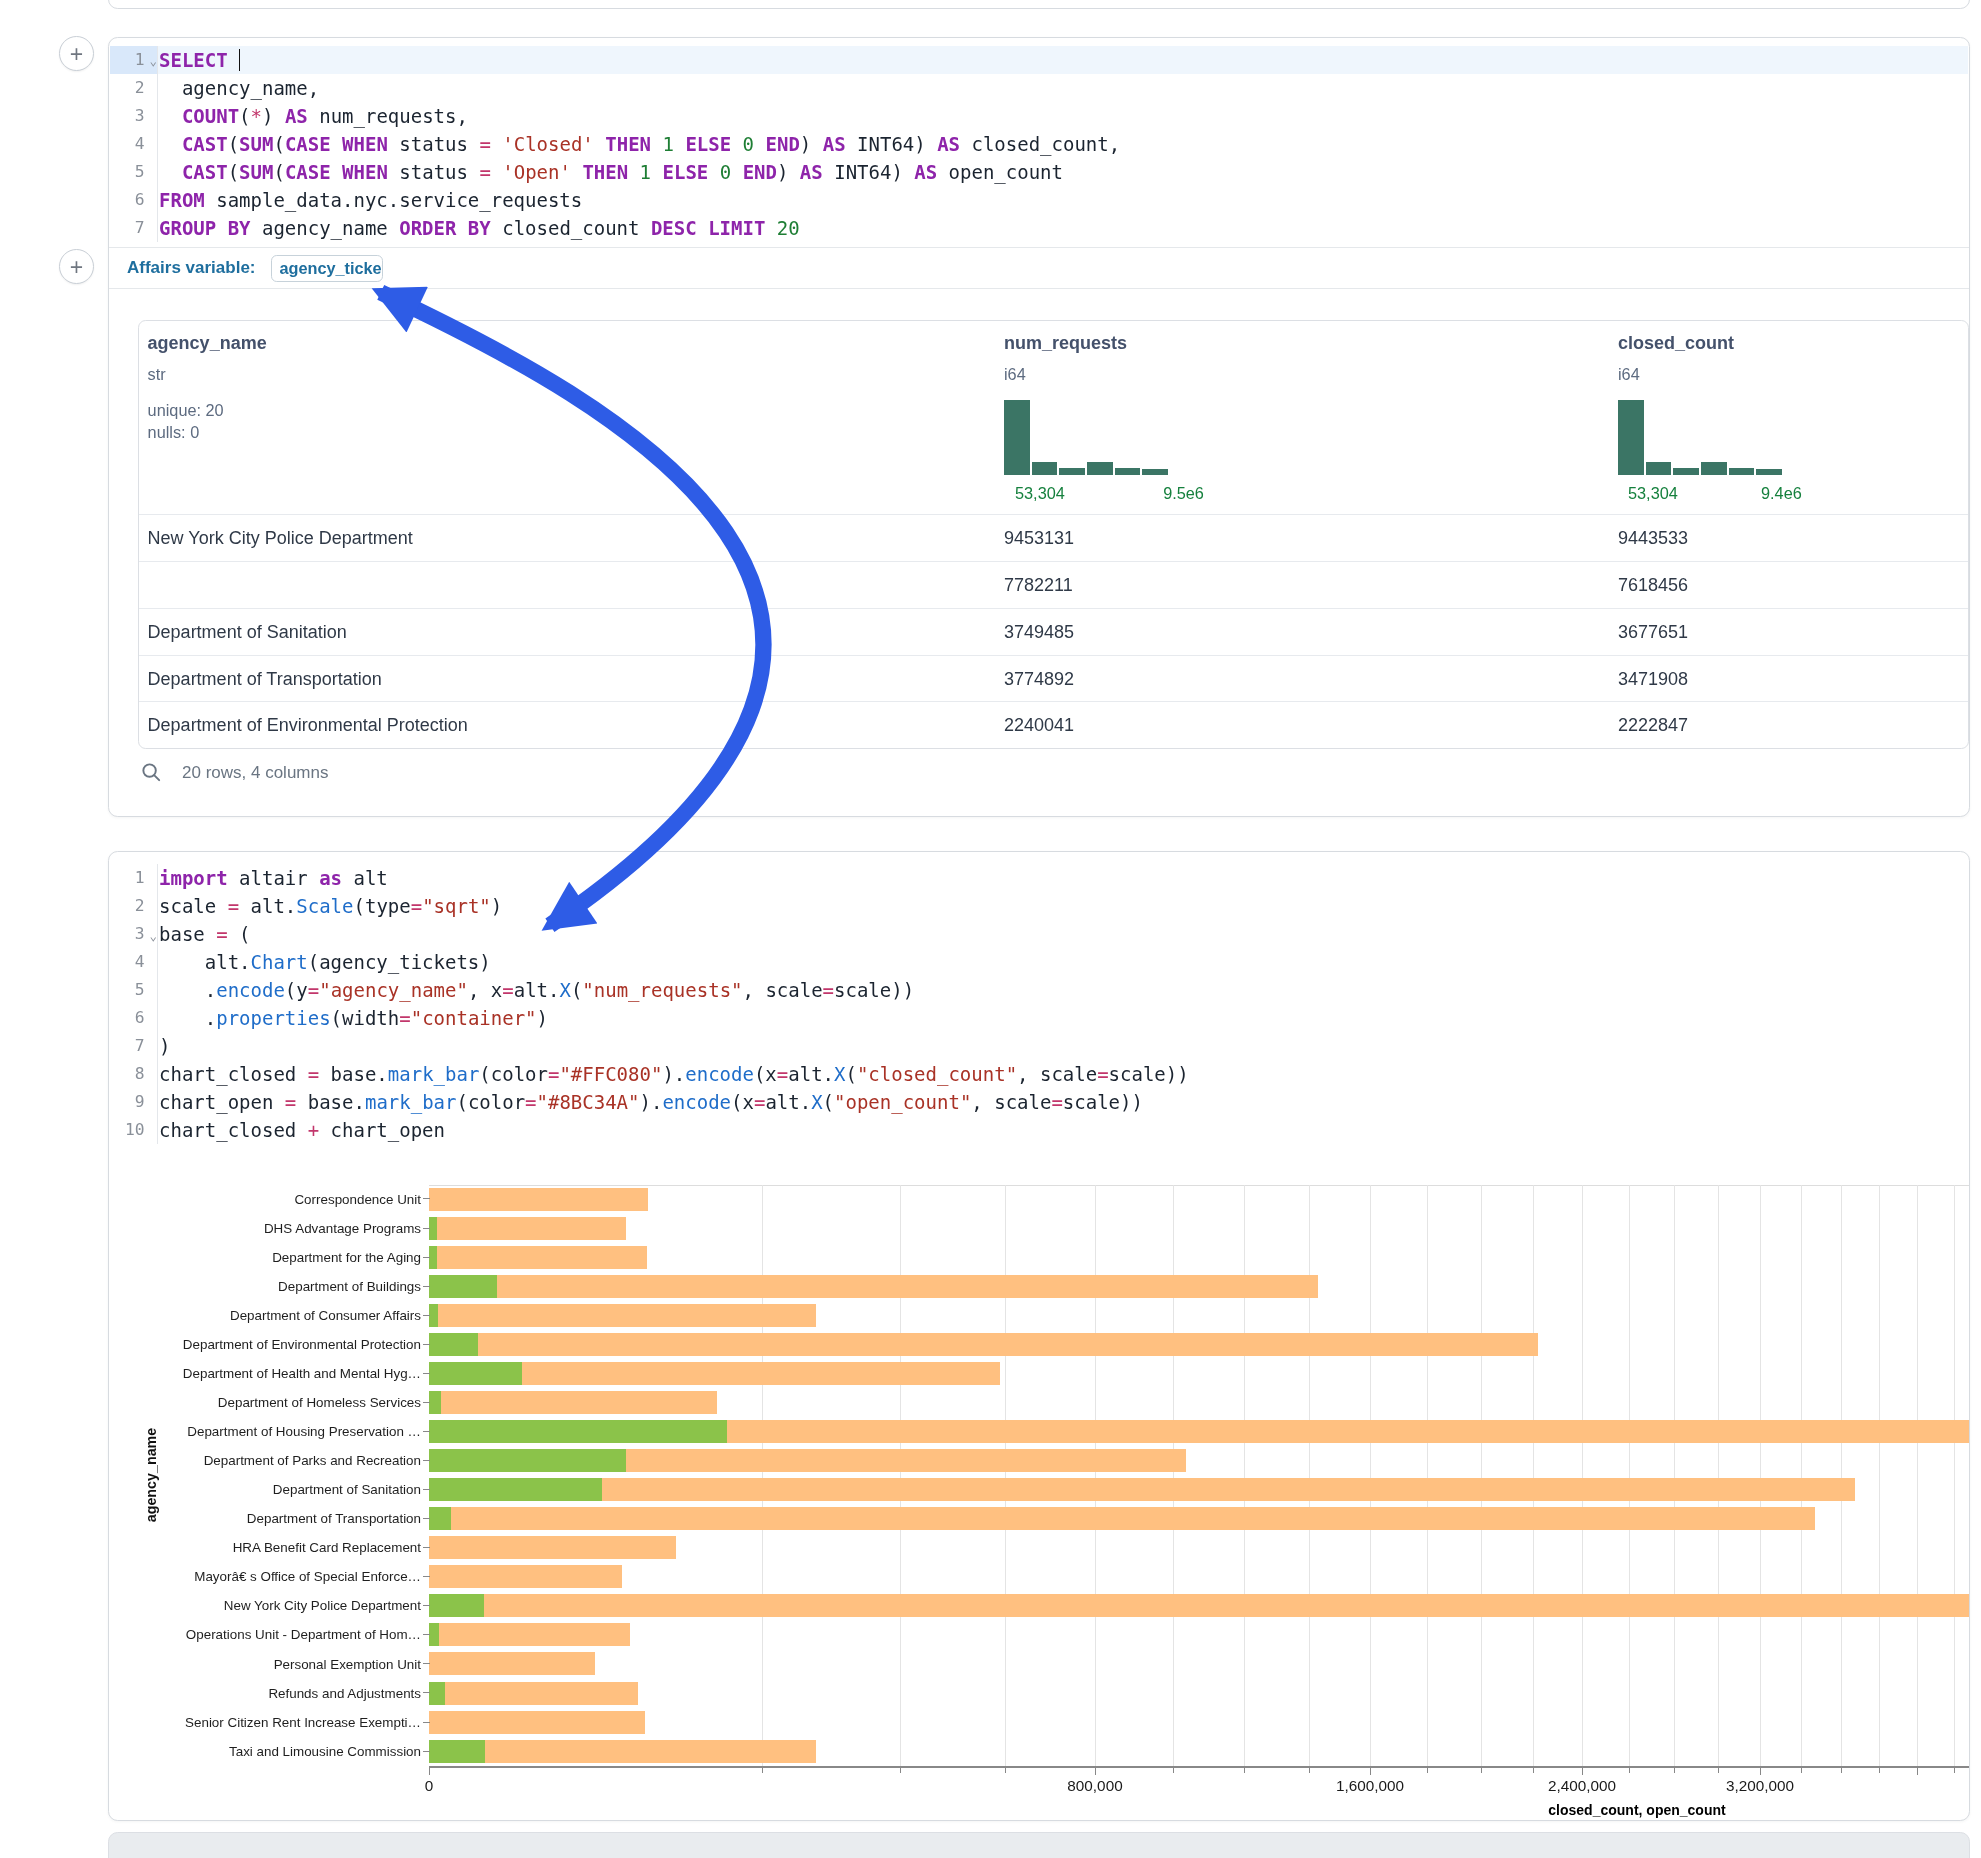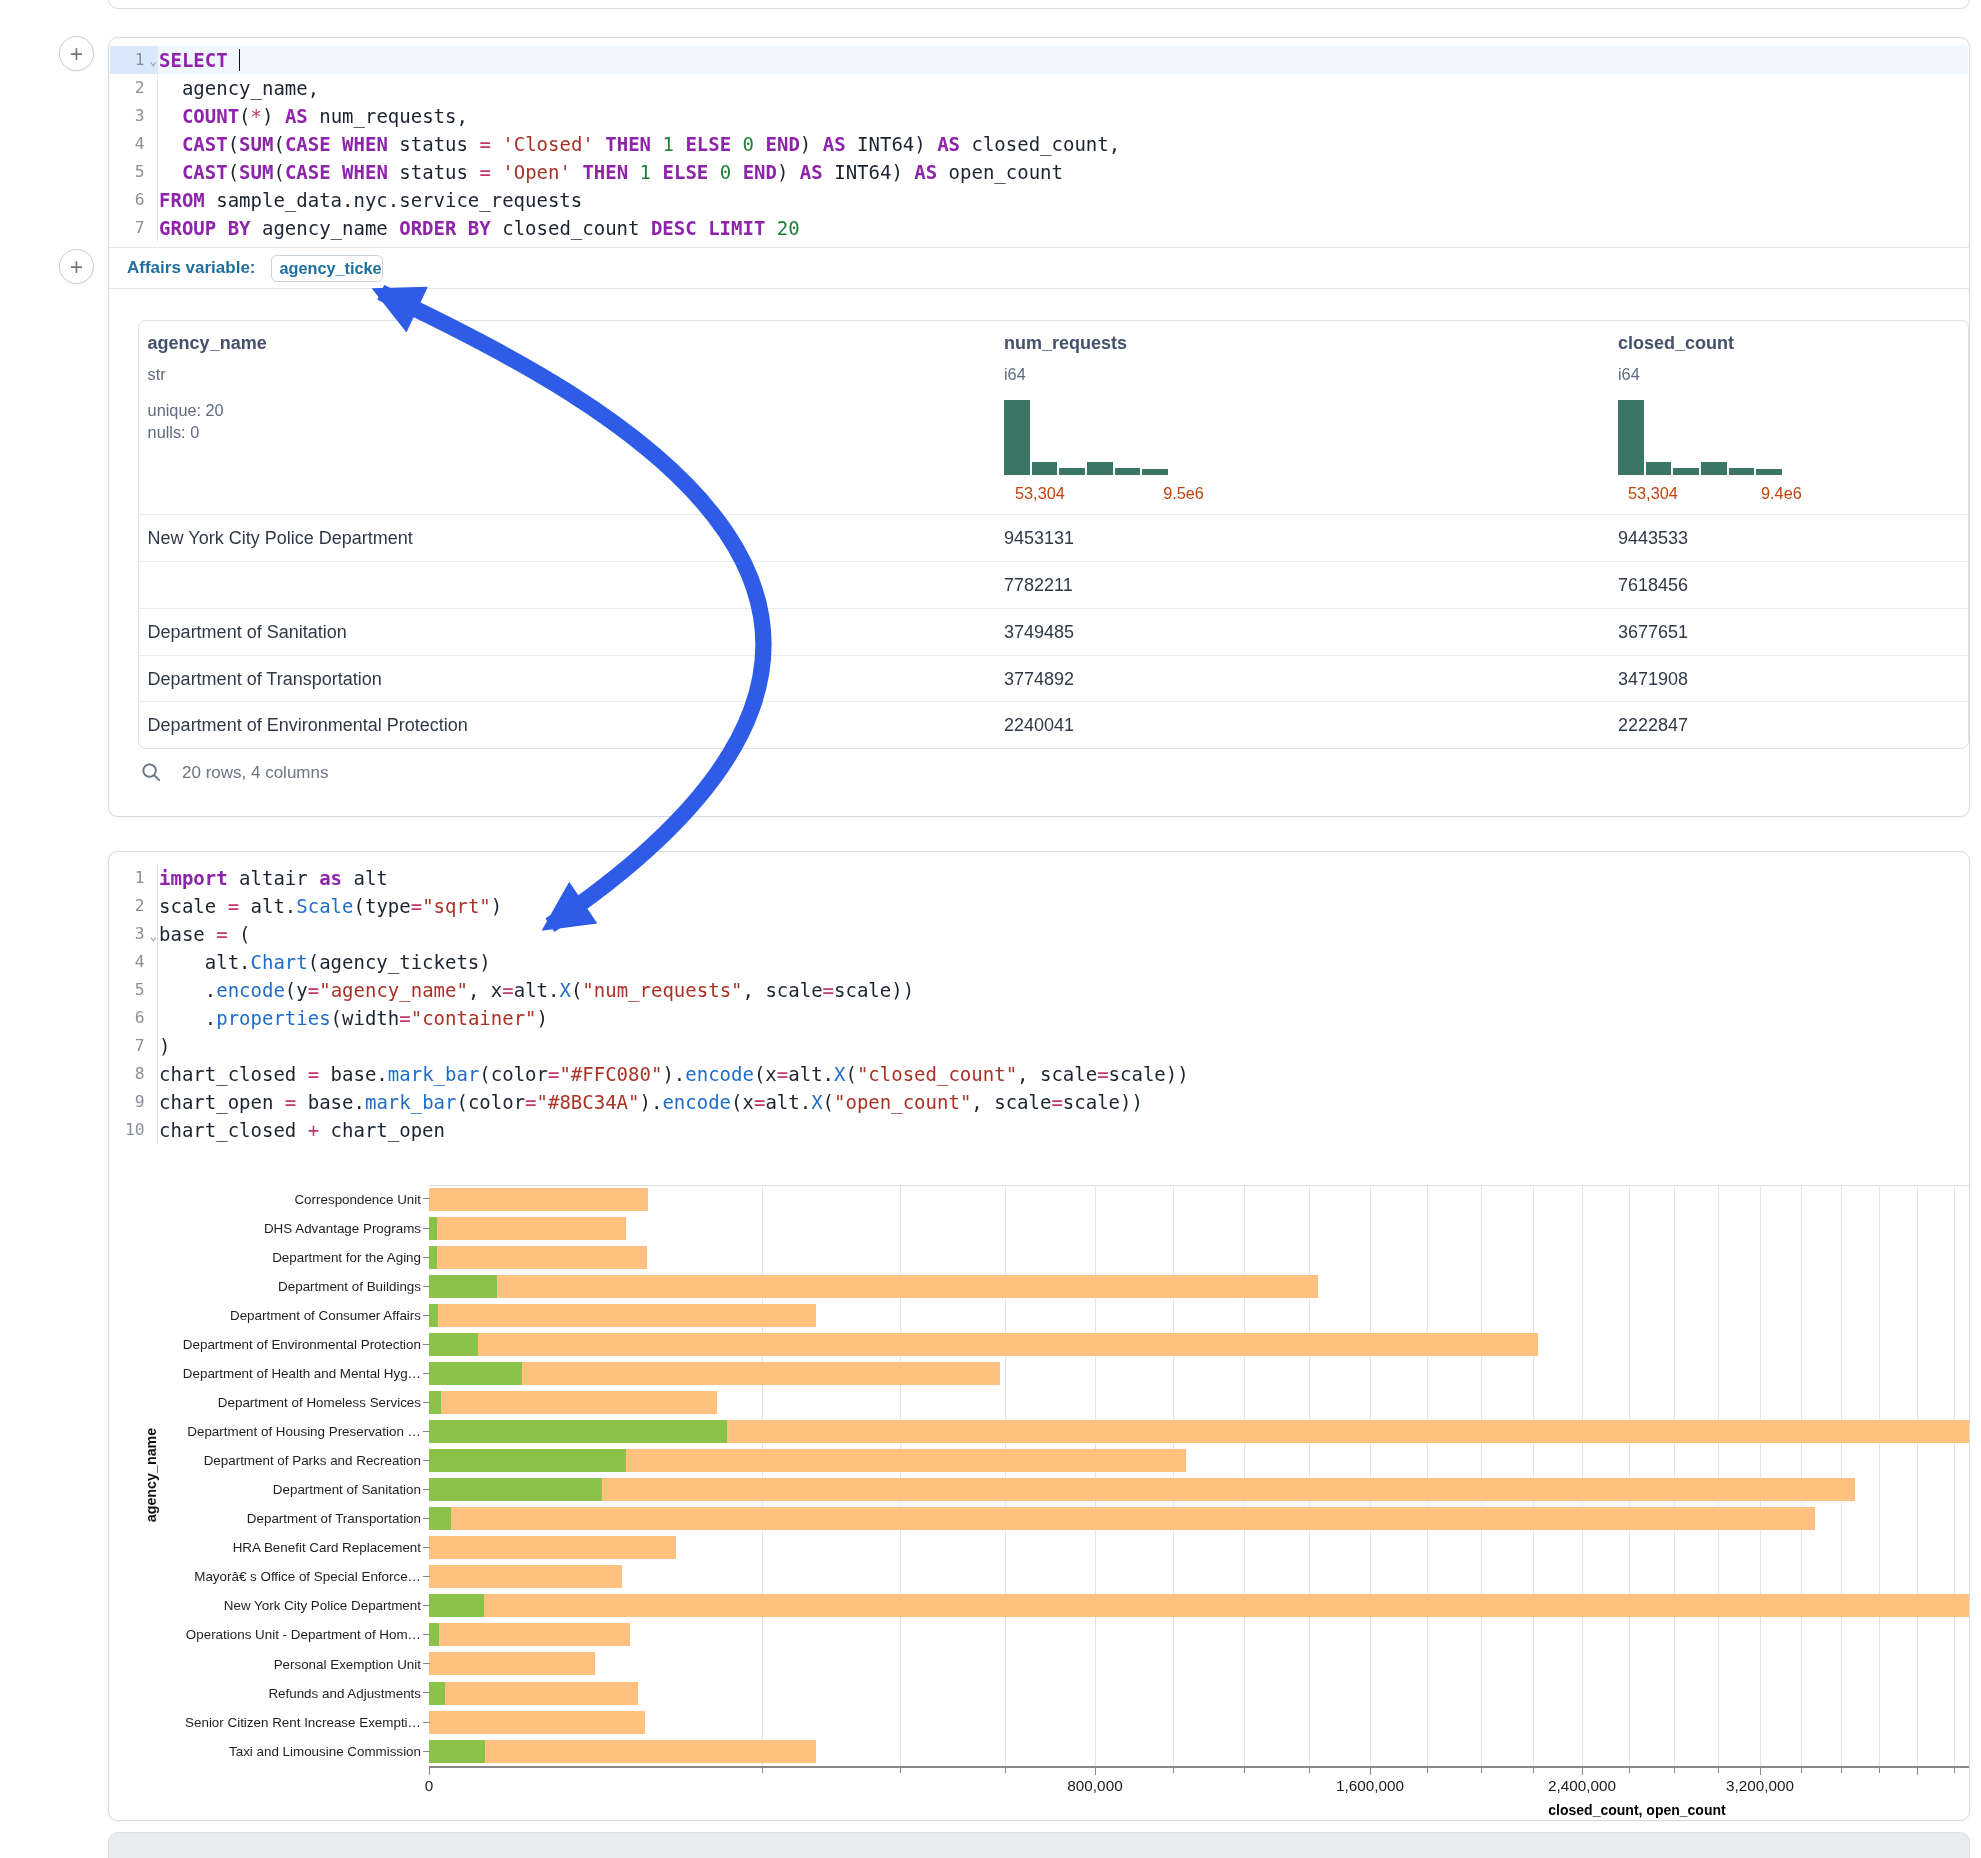--- a/index.html
+++ b/index.html
@@ -39,21 +39,21 @@
         border:1.4px solid #c7d2da;border-radius:5.7px;padding:0 0 0 7.6px;overflow:hidden;
         white-space:nowrap;font-weight:bold;font-size:16.3px;color:#1e6e9e;background:#fff;cursor:text;}
   
   .table-card{position:absolute;left:29px;top:282px;width:1831px;height:429px;border:1px solid #dcdfe4;
         border-radius:7.6px;box-sizing:border-box;background:#fff;overflow:hidden;}
   .col-head{position:absolute;font-weight:bold;font-size:18px;color:#44516b;}
   .col-type{position:absolute;font-size:16.3px;color:#5d6b80;}
   .col-meta{position:absolute;font-size:16.3px;color:#5d6b80;line-height:22px;}
   .hist{position:absolute;height:76px;display:flex;align-items:flex-end;gap:1.9px;}
   .hist .hbar{width:26px;}
-  .hist-label{position:absolute;font-size:16.3px;color:#c2410c;}
+  .hist-label{position:absolute;font-size:16.3px;color:#15803d;}
   .trow{position:absolute;left:0;width:100%;height:47px;border-top:1px solid #e7eaee;}
   .tcell{position:absolute;top:0;height:47px;line-height:47px;font-size:18px;color:#2f3947;white-space:nowrap;}
   .table-footer{position:absolute;left:31px;top:723px;display:flex;align-items:center;gap:19px;
         font-size:17px;color:#6a7582;}
   
   .chart{position:absolute;left:0;top:0;width:100%;height:100%;}
   .gridline{position:absolute;width:1px;background:#e4e4e4;}
   .bar{position:absolute;height:23.4px;}
   .ylab{position:absolute;left:0;width:312px;text-align:right;font-size:13.4px;color:#1f1f1f;
         height:17px;line-height:17px;white-space:nowrap;}

